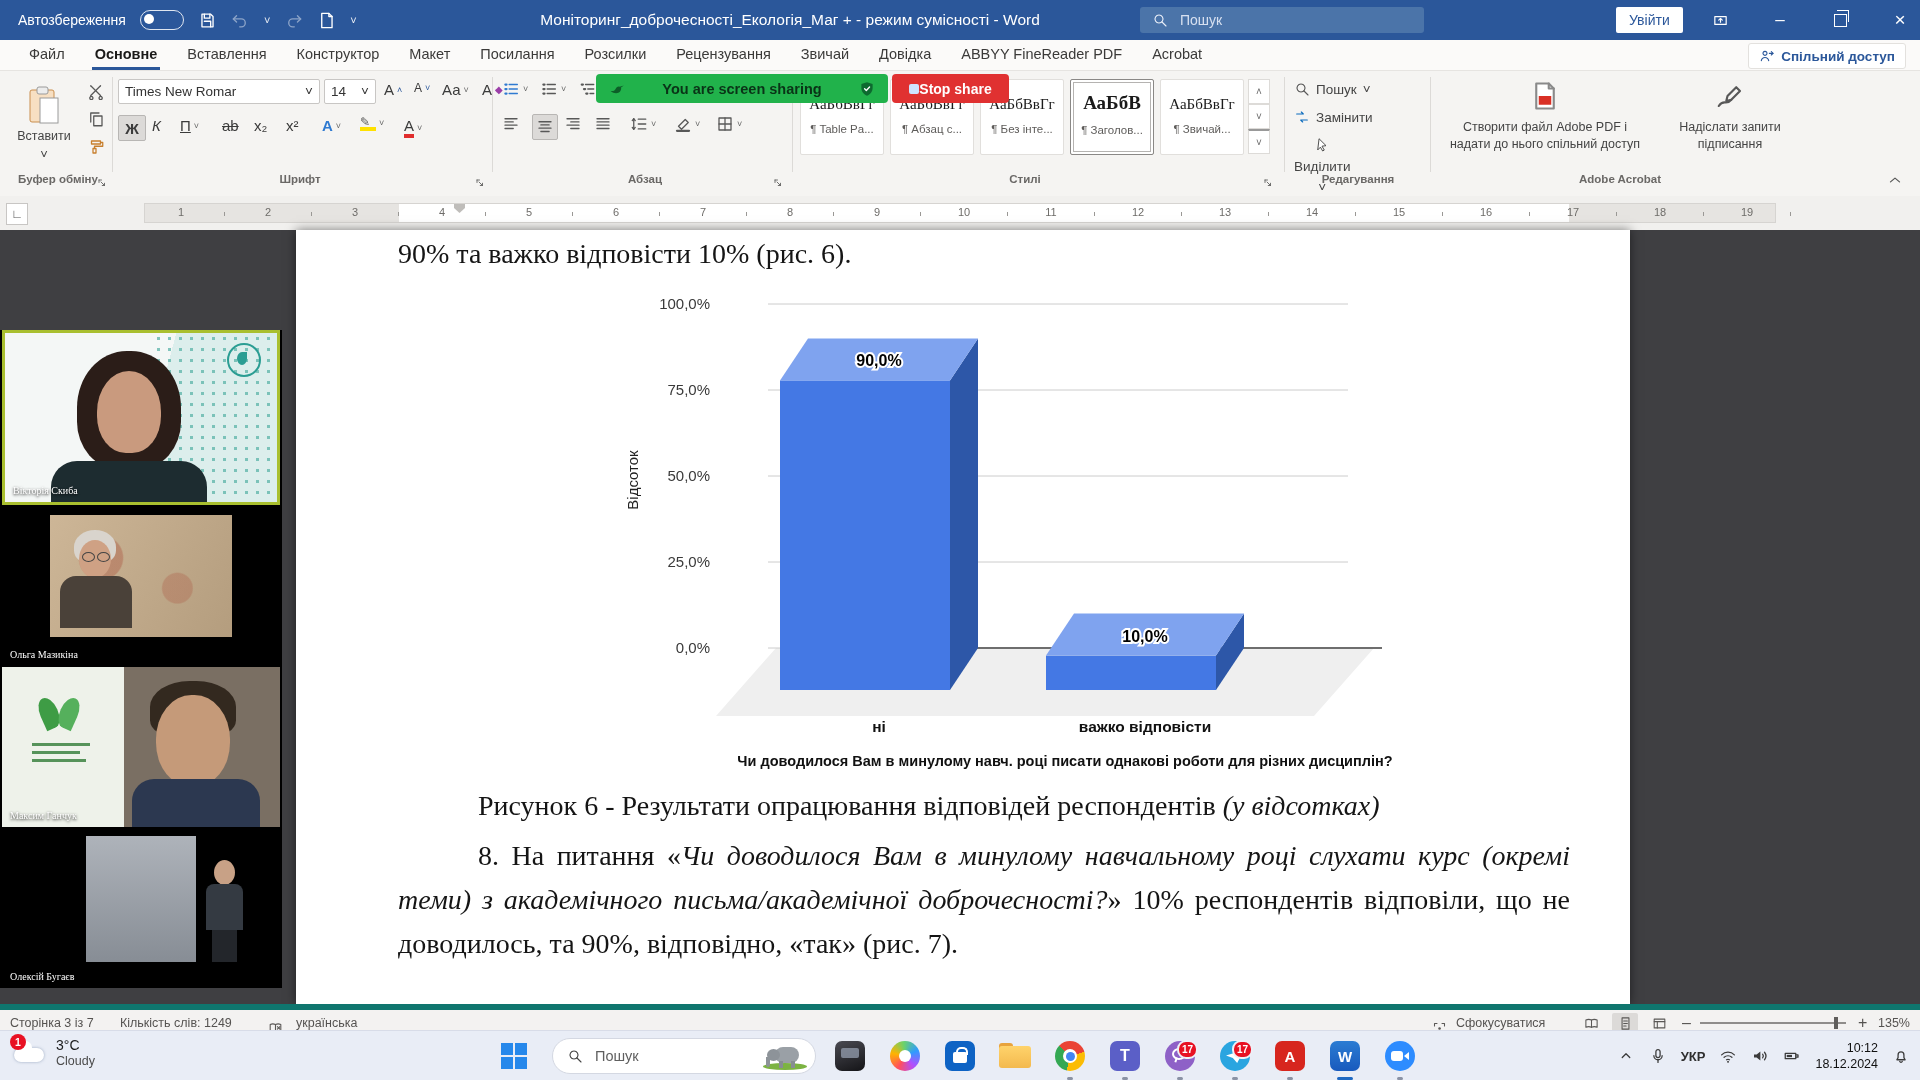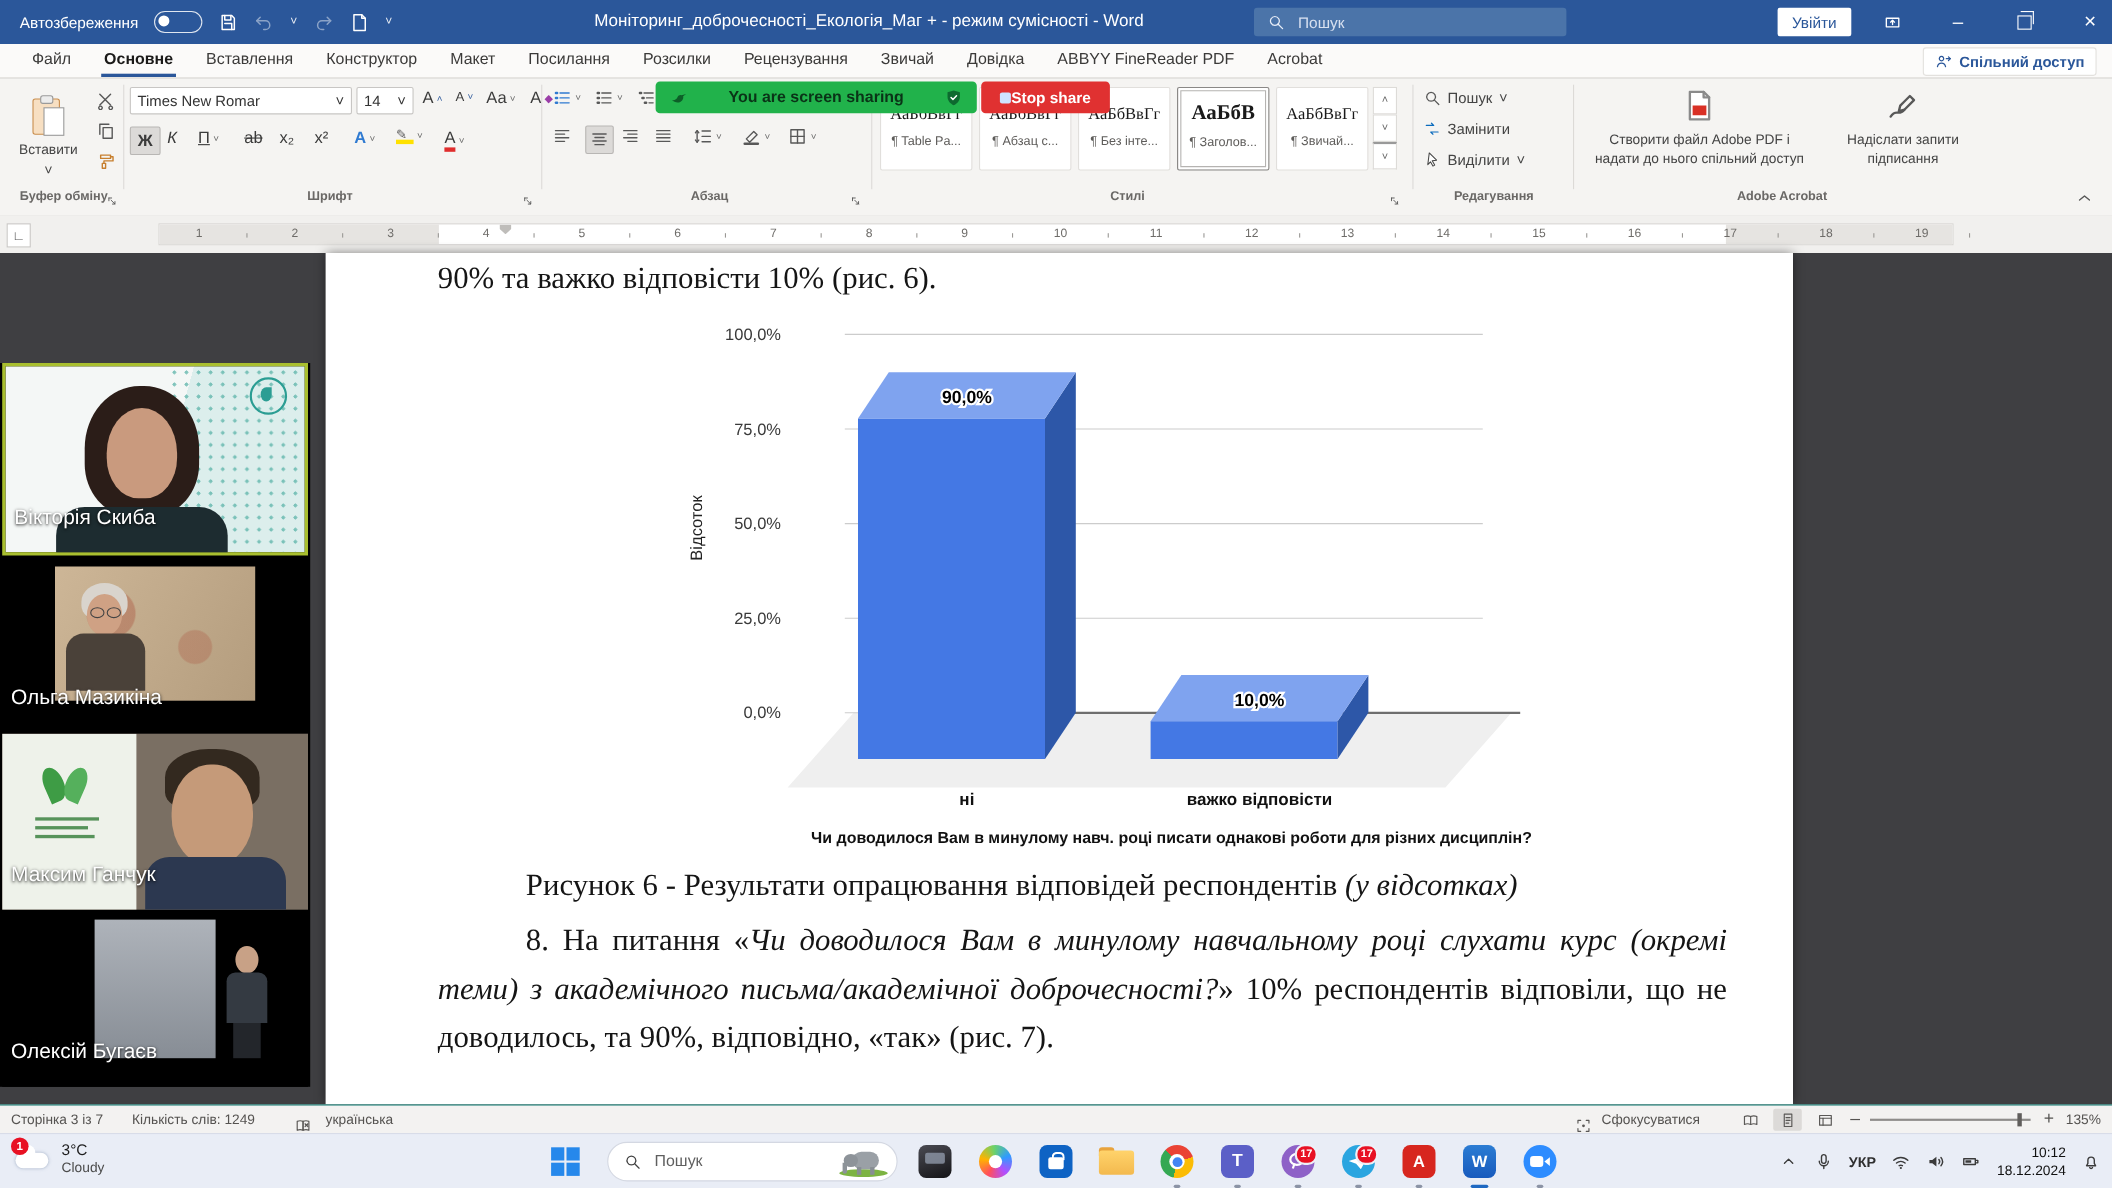--- a/index.html
+++ b/index.html
@@ -98,21 +98,21 @@
   #page{position:absolute;left:296px;top:0px;width:1334px;height:774px;background:#fff;box-shadow:0 0 10px rgba(0,0,0,.5);
         font-family:"Liberation Serif",serif;color:#151515;}
   #doc-topline{position:absolute;left:102px;top:8px;font-size:28px;}
   #results-chart{position:absolute;left:264px;top:50px;font-family:"Liberation Sans",sans-serif;}
   #doc-caption{position:absolute;left:102px;top:560px;width:1172px;font-size:28px;text-indent:80px;}
   #doc-para{position:absolute;left:102px;top:604px;width:1172px;font-size:28px;line-height:44px;text-align:justify;text-indent:80px;}
 
   
   #videos-bg{position:absolute;left:0;top:330px;width:282px;height:658px;background:#000;}
   .vtile{position:absolute;left:2px;width:278px;background:#111;overflow:hidden;}
-  .vname{position:absolute;left:8px;bottom:20px;color:#fff;font-size:19px;text-shadow:0 1px 3px #000;z-index:5;}
+  .vname{position:absolute;left:8px;bottom:6px;color:#fff;font-size:10px;text-shadow:0 1px 3px #000;z-index:5;font-family:Liberation Serif, serif;}
   #tile1{top:330px;height:175px;border:3px solid #A9BF2F;box-sizing:border-box;background:linear-gradient(105deg,#f4f7f6 54%,#dceeec 54%);}
   #tile1 .dots{position:absolute;right:0;top:0;width:124px;height:100%;
      background:radial-gradient(#5ab3a8 1.6px,transparent 1.9px);background-size:11px 11px;opacity:.75;}
   #tile1 .logo{position:absolute;right:16px;top:10px;width:30px;height:30px;border:2px solid #2b9d93;border-radius:50%;}
   #tile1 .logo:before{content:"";position:absolute;left:8px;top:7px;width:10px;height:13px;background:#2b9d93;border-radius:50% 0 50% 50%;}
   #tile1 .hair{position:absolute;left:72px;top:18px;width:104px;height:118px;background:#2b1d18;border-radius:48% 48% 40% 40%;}
   #tile1 .face{position:absolute;left:92px;top:38px;width:64px;height:82px;background:#c99a7e;border-radius:50% 50% 45% 45%;}
   #tile1 .body{position:absolute;left:46px;top:128px;width:156px;height:44px;background:#1d2c30;border-radius:26px 26px 0 0;}
   #tile2{top:506px;height:160px;background:#000;}
   #tile2 .vid{position:absolute;left:48px;top:9px;width:182px;height:122px;background:linear-gradient(120deg,#cdb697,#b49d7e);}
@@ -133,21 +133,21 @@
   #tile3 .hair{position:absolute;left:148px;top:14px;width:86px;height:56px;background:#33291f;border-radius:46% 46% 30% 30%;}
   #tile3 .face{position:absolute;left:154px;top:28px;width:74px;height:92px;background:#c59a79;border-radius:48%;}
   #tile3 .body{position:absolute;left:130px;top:112px;width:128px;height:48px;background:#2c3850;border-radius:22px 22px 0 0;}
   #tile4{top:828px;height:160px;background:#000;}
   #tile4 .photo{position:absolute;left:84px;top:8px;width:110px;height:126px;background:linear-gradient(#aeb3ba,#878d95);}
   #tile4 .head{position:absolute;left:128px;top:24px;width:21px;height:25px;background:#c8a186;border-radius:50%;}
   #tile4 .jacket{position:absolute;left:120px;top:48px;width:37px;height:46px;background:#343a42;border-radius:8px 8px 0 0;}
   #tile4 .legs{position:absolute;left:126px;top:94px;width:25px;height:32px;background:#23262b;}
 
   
-  #statusbar{position:absolute;left:0;top:1004px;width:1920px;height:26px;background:#F3F2F1;border-top:1px solid #0f766e;
+  #statusbar{position:absolute;left:0;top:1004px;width:1920px;height:26px;background:#F3F2F1;border-top:6px solid #0f766e;
              font-size:12.5px;color:#555351;}
   #statusbar .sitem{position:absolute;top:0;height:26px;line-height:26px;white-space:nowrap;}
   #statusbar i.ic{width:15px;height:15px;color:#5a5856;}
   .viewico{position:absolute;top:3px;width:26px;height:20px;display:flex;align-items:center;justify-content:center;border-radius:2px;}
   .viewico.on{background:#DCDAD8;}
   #zoomtrack{position:absolute;left:1700px;top:12px;width:146px;height:2px;background:#8f8d8b;}
   #zoomthumb{position:absolute;left:1834px;top:7px;width:4px;height:12px;background:#605e5c;}
 
   
   #taskbar{position:absolute;left:0;top:1030px;width:1920px;height:50px;background:#E9EDF6;border-top:1px solid #D8DCE8;}
@@ -582,21 +582,21 @@
       </div>
     <div class="editrow" style="top:38px;">
         <i class="ic" style="color:#0b6bbd">
           <svg viewBox="0 0 24 24">
             <path d="M4 7.5h10l-3-3" fill="none" stroke="currentColor" stroke-width="1.7" stroke-linecap="round" stroke-linejoin="round"></path>
             <path d="M20 16.5H10l3 3" fill="none" stroke="currentColor" stroke-width="1.7" stroke-linecap="round" stroke-linejoin="round"></path>
           </svg>
         </i>
         <span>Замінити</span>
       </div>
-    <div class="editrow" style="top:66px;">
+    <div class="editrow" style="top:66px;flex-direction:column;">
         <i class="ic">
           <svg viewBox="0 0 24 24">
             <path d="M8 3l10 10-6 .8 3.4 5.8-2.4 1.4-3.4-5.8L6 19z" fill="#fff" stroke="#444" stroke-width="1.4" stroke-linecap="round" stroke-linejoin="round"></path>
           </svg>
         </i>
         <span>Виділити</span>
         <span class="dd">˅</span>
       </div>
     <div class="gsep" style="left:1430px;"></div>
 

